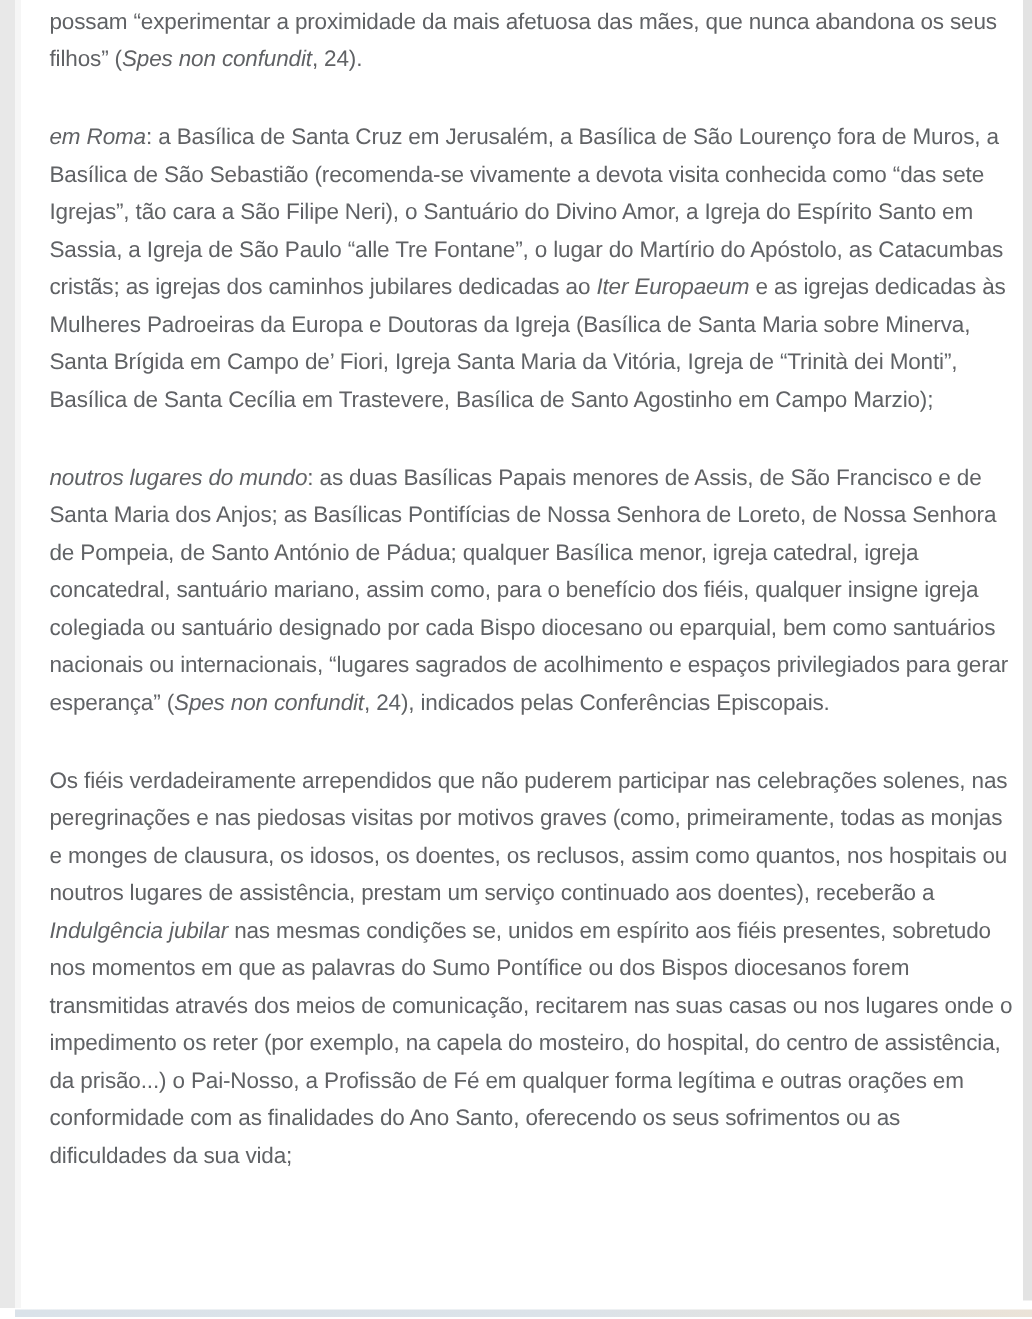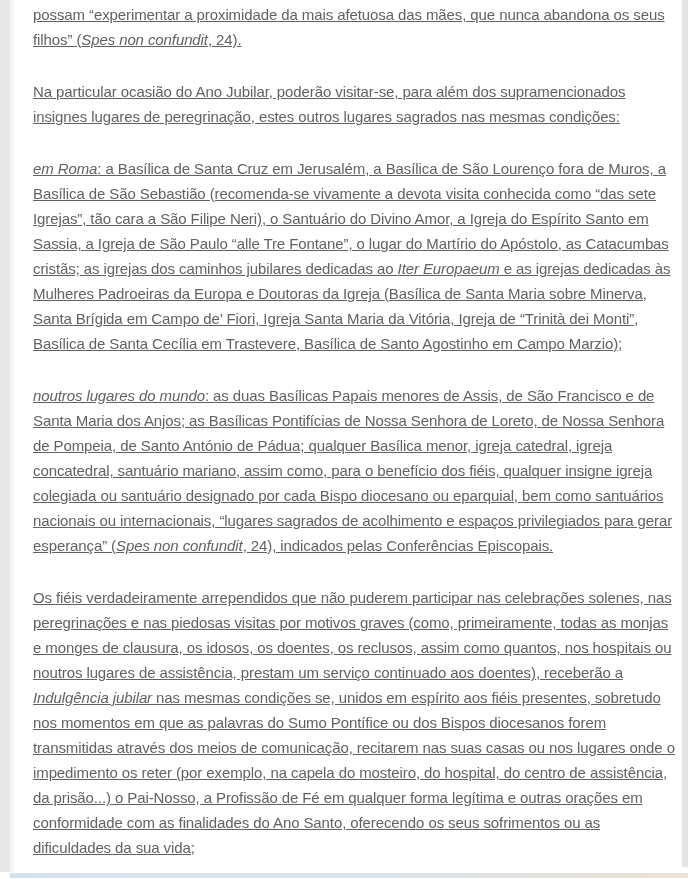--- a/index.html
+++ b/index.html
@@ -53,33 +53,31 @@
     width: 646px;
     color: #606265;
     font-size: 15px;
     line-height: 25px;
     letter-spacing: -0.1px;
     font-weight: 400;
   }
   .doc-content p {
     margin: 0 0 27px 0;
     padding: 0;
-    text-decoration: underline;
   }
   .doc-content em {
     font-style: italic;
   }
 </style>
 </head>
 <body>
 
 <div class="left-gutter"></div>
 <div class="left-gutter-fade"></div>
 <div class="right-gutter"></div>
 <div class="bottom-bar"></div>
 
 <div class="doc-content">
   <p><span>possam “experimentar a proximidade da mais afetuosa das mães, que nunca abandona os seus filhos” (</span><em>Spes non confundit</em><span>, 24).</span></p>
-  <p><span>Na particular ocasião do Ano Jubilar, poderão visitar-se, para além dos supramencionados insignes lugares de peregrinação, estes outros lugares sagrados nas mesmas condições:</span></p>
   <p><em>em Roma</em><span>: a Basílica de Santa Cruz em Jerusalém, a Basílica de São Lourenço fora de Muros, a Basílica de São Sebastião (recomenda-se vivamente a devota visita conhecida como “das sete Igrejas”, tão cara a São Filipe Neri), o Santuário do Divino Amor, a Igreja do Espírito Santo em Sassia, a Igreja de São Paulo “alle Tre Fontane”, o lugar do Martírio do Apóstolo, as Catacumbas cristãs; as igrejas dos caminhos jubilares dedicadas ao </span><em>Iter Europaeum</em><span> e as igrejas dedicadas às Mulheres Padroeiras da Europa e Doutoras da Igreja (Basílica de Santa Maria sobre Minerva, Santa Brígida em Campo de’ Fiori, Igreja Santa Maria da Vitória, Igreja de “Trinità dei Monti”, Basílica de Santa Cecília em Trastevere, Basílica de Santo Agostinho em Campo Marzio);</span></p>
   <p><em>noutros lugares do mundo</em><span>: as duas Basílicas Papais menores de Assis, de São Francisco e de Santa Maria dos Anjos; as Basílicas Pontifícias de Nossa Senhora de Loreto, de Nossa Senhora de Pompeia, de Santo António de Pádua; qualquer Basílica menor, igreja catedral, igreja concatedral, santuário mariano, assim como, para o benefício dos fiéis, qualquer insigne igreja colegiada ou santuário designado por cada Bispo diocesano ou eparquial, bem como santuários nacionais ou internacionais, “lugares sagrados de acolhimento e espaços privilegiados para gerar esperança” (</span><em>Spes non confundit</em><span>, 24), indicados pelas Conferências Episcopais.</span></p>
   <p><span>Os fiéis verdadeiramente arrependidos que não puderem participar nas celebrações solenes, nas peregrinações e nas piedosas visitas por motivos graves (como, primeiramente, todas as monjas e monges de clausura, os idosos, os doentes, os reclusos, assim como quantos, nos hospitais ou noutros lugares de assistência, prestam um serviço continuado aos doentes), receberão a </span><em>Indulgência jubilar</em><span> nas mesmas condições se, unidos em espírito aos fiéis presentes, sobretudo nos momentos em que as palavras do Sumo Pontífice ou dos Bispos diocesanos forem transmitidas através dos meios de comunicação, recitarem nas suas casas ou nos lugares onde o impedimento os reter (por exemplo, na capela do mosteiro, do hospital, do centro de assistência, da prisão...) o Pai-Nosso, a Profissão de Fé em qualquer forma legítima e outras orações em conformidade com as finalidades do Ano Santo, oferecendo os seus sofrimentos ou as dificuldades da sua vida;</span></p>
 </div>
 
 </body></html>

